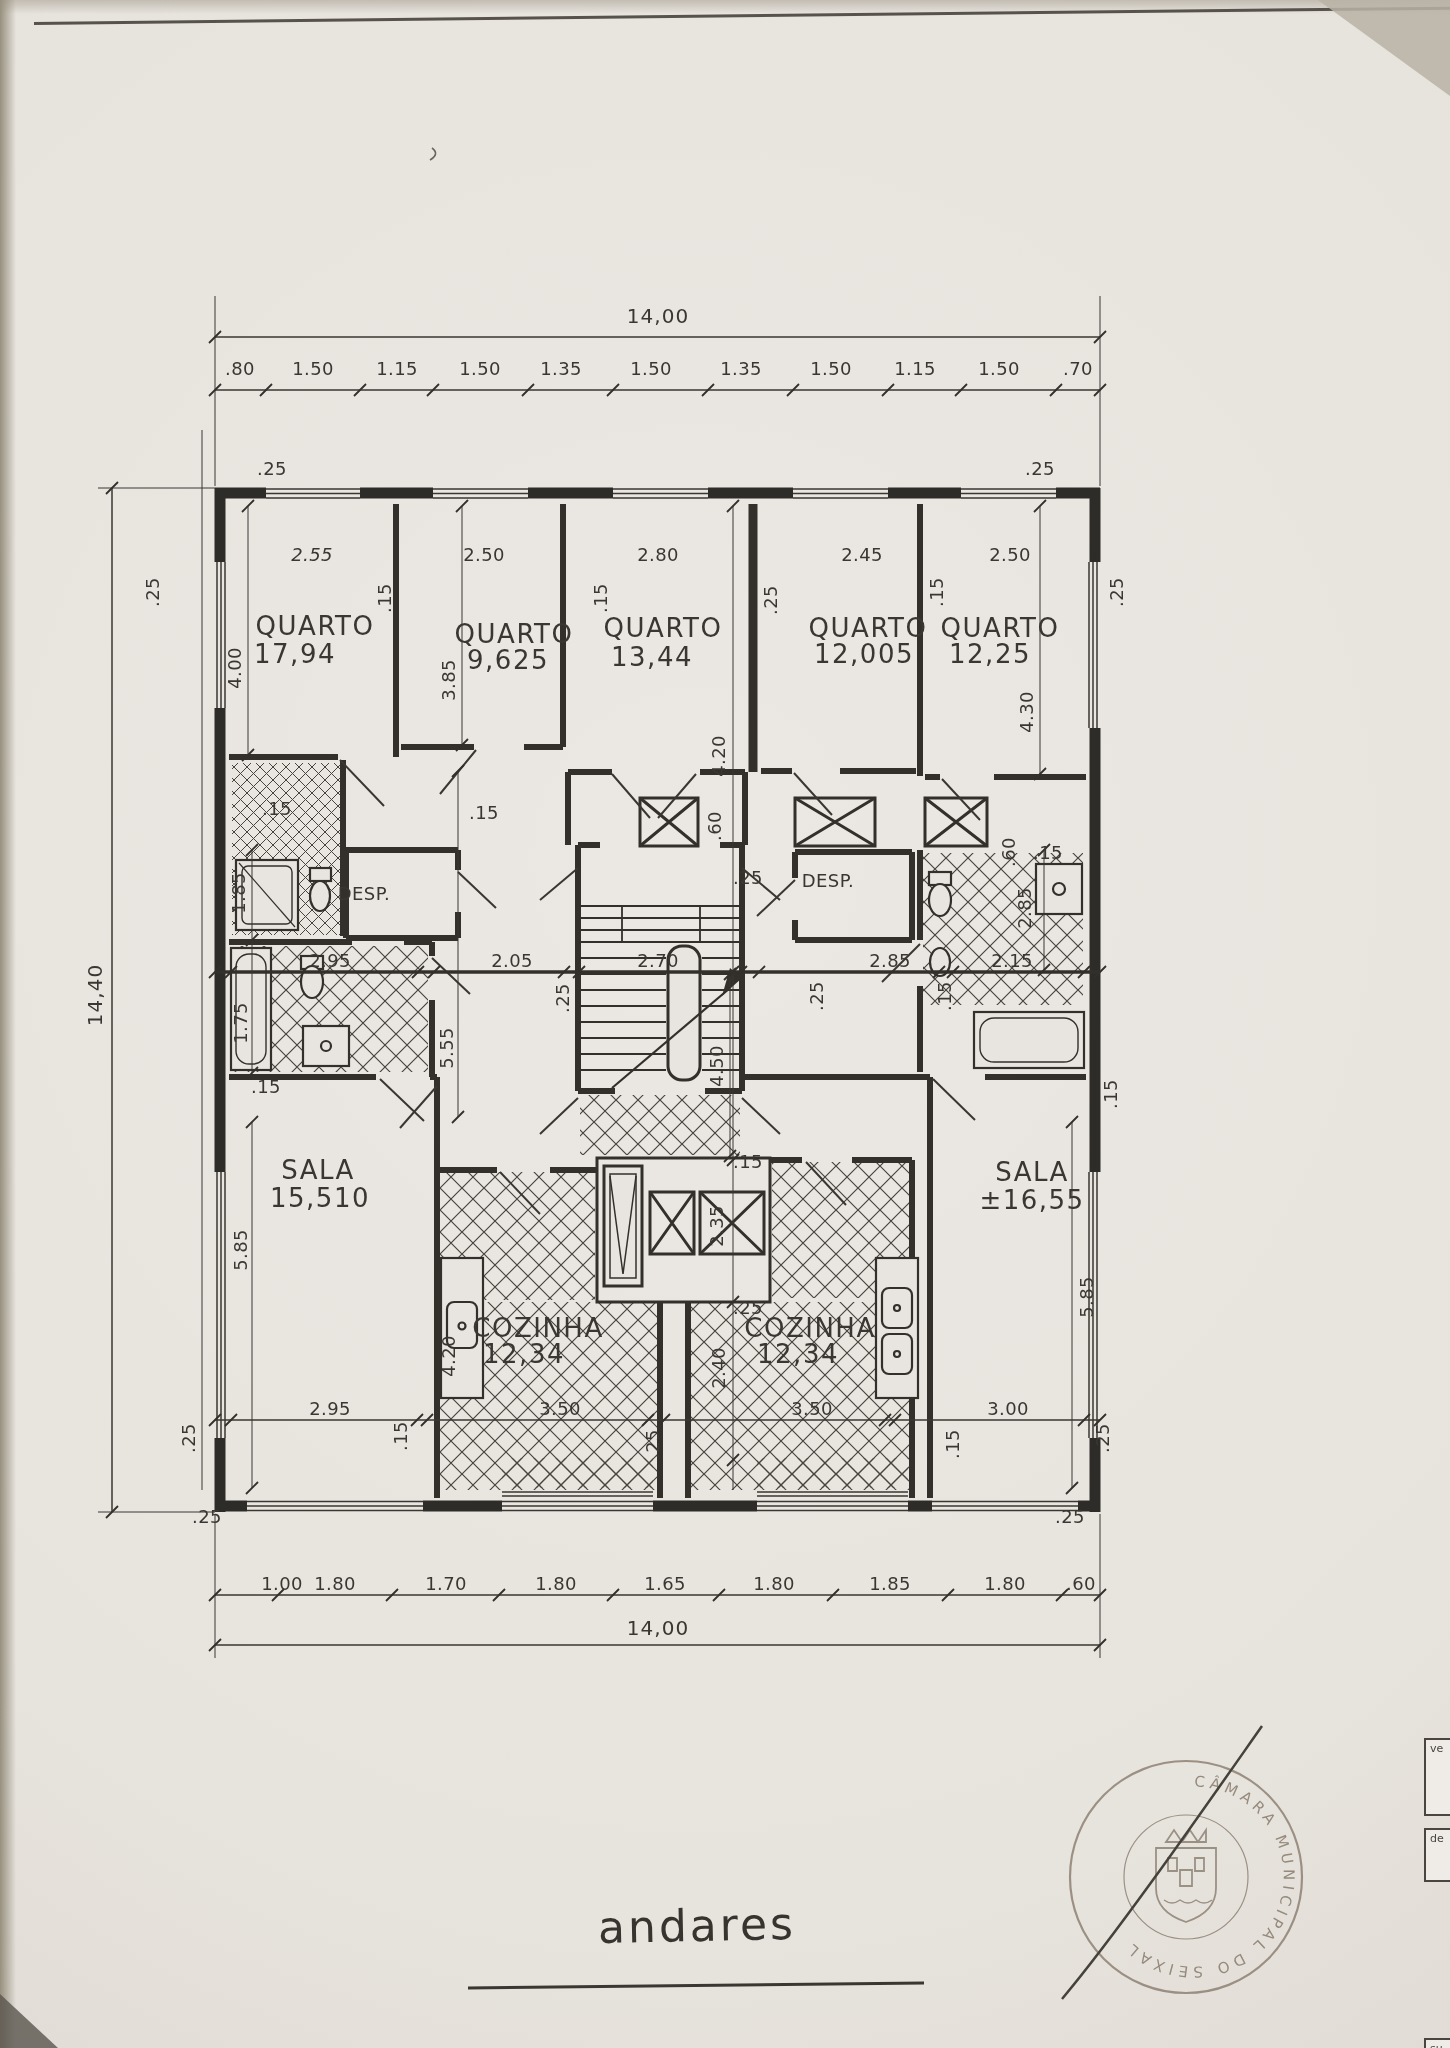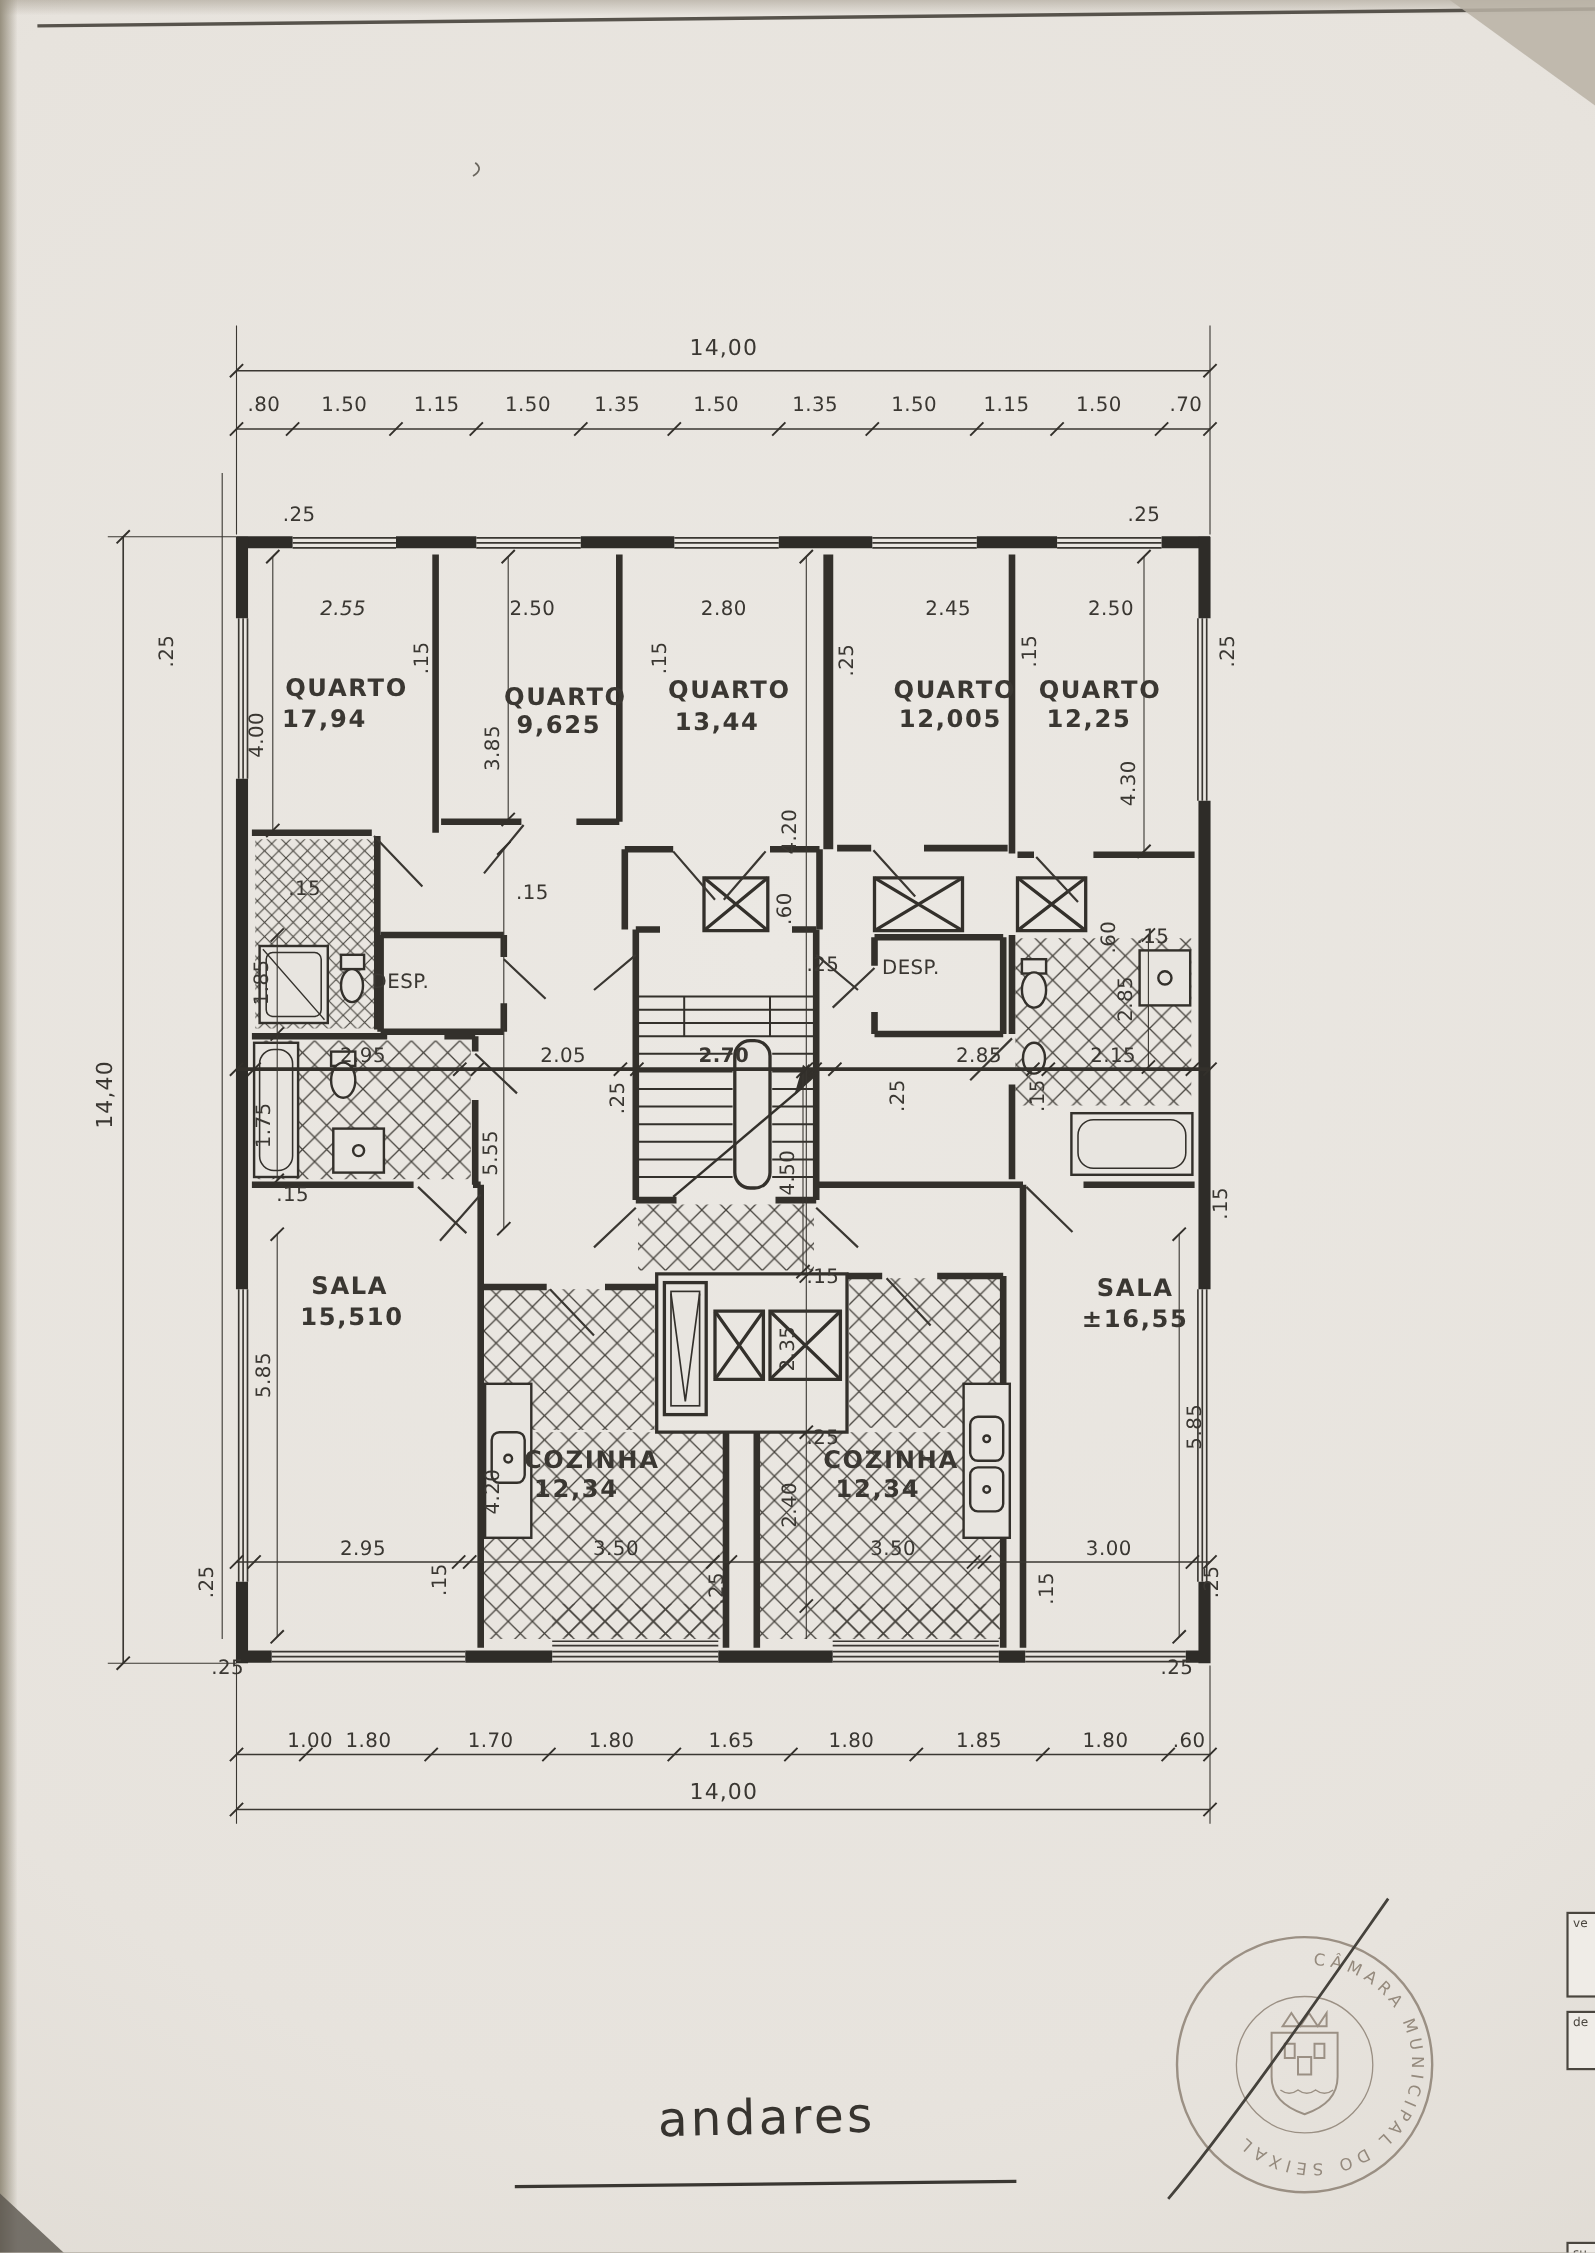--- a/index.html
+++ b/index.html
@@ -23,21 +23,21 @@
     border-bottom:54px solid #5a554d;border-right:58px solid transparent;opacity:.8}
 
   svg{position:absolute;left:0;top:0}
 
   
   #labels-layer{position:absolute;left:0;top:0;width:1450px;height:2048px;pointer-events:none}
   .lbl{position:absolute;transform:translate(-50%,-50%);color:#3a3732;white-space:nowrap;letter-spacing:.4px}
   .lbl.rot{transform:translate(-50%,-50%) rotate(-90deg)}
   .dm{font-size:18px}
   .tt{font-size:20px;letter-spacing:1px}
-  .rm{font-size:22px;font-weight:700;letter-spacing:1.5px}
+  .rm{font-size:26px;font-weight:400;letter-spacing:1.5px}
 
   #title{position:absolute;left:598px;top:1900px;font-size:44px;color:#37342f;
     letter-spacing:3px;transform:rotate(-1.2deg)}
   #title-underline{position:absolute;left:468px;top:1984px;width:456px;height:3px;background:#3a3732;
     transform:rotate(-0.6deg)}
 
   .tab{position:absolute;left:1424px;width:60px;background:#efece7;border:2px solid #4a463f;
     font-size:11px;color:#4a463f;padding:2px 0 0 4px;box-sizing:border-box;overflow:hidden}
   #tab-0{top:1738px;height:78px}
   #tab-1{top:1828px;height:54px}
@@ -271,21 +271,21 @@
       <span class="lbl dm rot" style="left: 238px; top: 893px;">1.85</span>
       <span class="lbl dm" style="left: 364px; top: 893px;">DESP.</span>
       <span class="lbl dm" style="left: 748px; top: 877px;">.25</span>
       <span class="lbl dm" style="left: 828px; top: 880px;">DESP.</span>
       <span class="lbl dm rot" style="left: 714px; top: 826px;">.60</span>
       <span class="lbl dm rot" style="left: 1008px; top: 852px;">.60</span>
       <span class="lbl dm" style="left: 1048px; top: 852px;">.15</span>
       <span class="lbl dm rot" style="left: 1024px; top: 908px;">2.85</span>
       <span class="lbl dm" style="left: 330px; top: 960px;">2.95</span>
       <span class="lbl dm" style="left: 512px; top: 960px;">2.05</span>
-      <span class="lbl dm" style="left: 658px; top: 960px; font-weight: bold;">2.70</span>
+      <span class="lbl dm" style="left: 658px; top: 960px;">2.70</span>
       <span class="lbl dm" style="left: 890px; top: 960px;">2.85</span>
       <span class="lbl dm" style="left: 1012px; top: 960px;">2.15</span>
       <span class="lbl dm rot" style="left: 562px; top: 998px;">.25</span>
       <span class="lbl dm rot" style="left: 816px; top: 996px;">.25</span>
       <span class="lbl dm rot" style="left: 944px; top: 996px;">.15</span>
       <span class="lbl dm rot" style="left: 240px; top: 1023px;">1.75</span>
       <span class="lbl dm rot" style="left: 446px; top: 1048px;">5.55</span>
       <span class="lbl dm rot" style="left: 716px; top: 1066px;">4.50</span>
       <span class="lbl dm" style="left: 266px; top: 1086px;">.15</span>
       <span class="lbl dm" style="left: 748px; top: 1161px;">.15</span>

